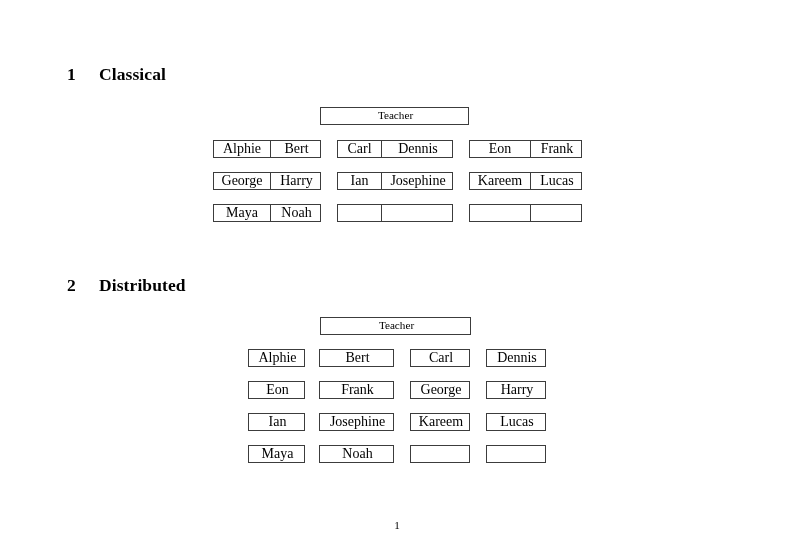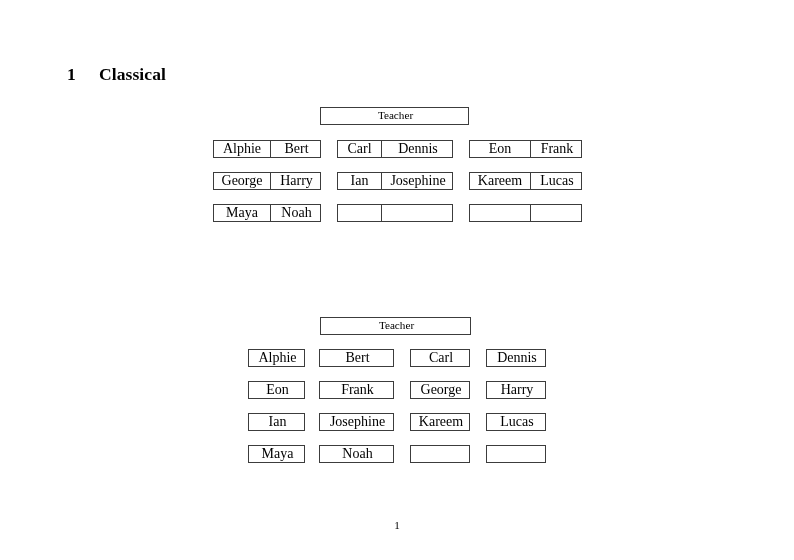--- a/index.html
+++ b/index.html
@@ -154,20 +154,23 @@
           <div class="cell empty" style="width: 43px; flex: 0 0 43px;"></div>
           <div class="cell empty" style="width: 73px; flex: 0 0 73px;"></div>
         </div>
         <div class="group" style="left: 469px; width: 113px;">
           <div class="cell empty" style="width: 60px; flex: 0 0 60px;"></div>
           <div class="cell empty" style="width: 53px; flex: 0 0 53px;"></div>
         </div>
       </div>
     </div>
 
+  <div class="section-heading" id="heading-distributed">
+    <span class="sec-num">2</span><span class="sec-title">Distributed</span>
+  </div>
 
   <div class="diagram" id="diagram-distributed">
       <div class="node-row" style="top: 317px; left: 0px; width: 794px;">
         <div class="group teacher" style="left: 320px; width: 151px;">
           <div class="cell" style="width: 151px; flex: 0 0 151px;">Teacher</div>
         </div>
       </div>
       <div class="node-row" style="top: 349px; left: 0px; width: 794px;">
         <div class="group" style="left: 248px; width: 57px;">
           <div class="cell" style="width: 57px; flex: 0 0 57px;">Alphie</div>

